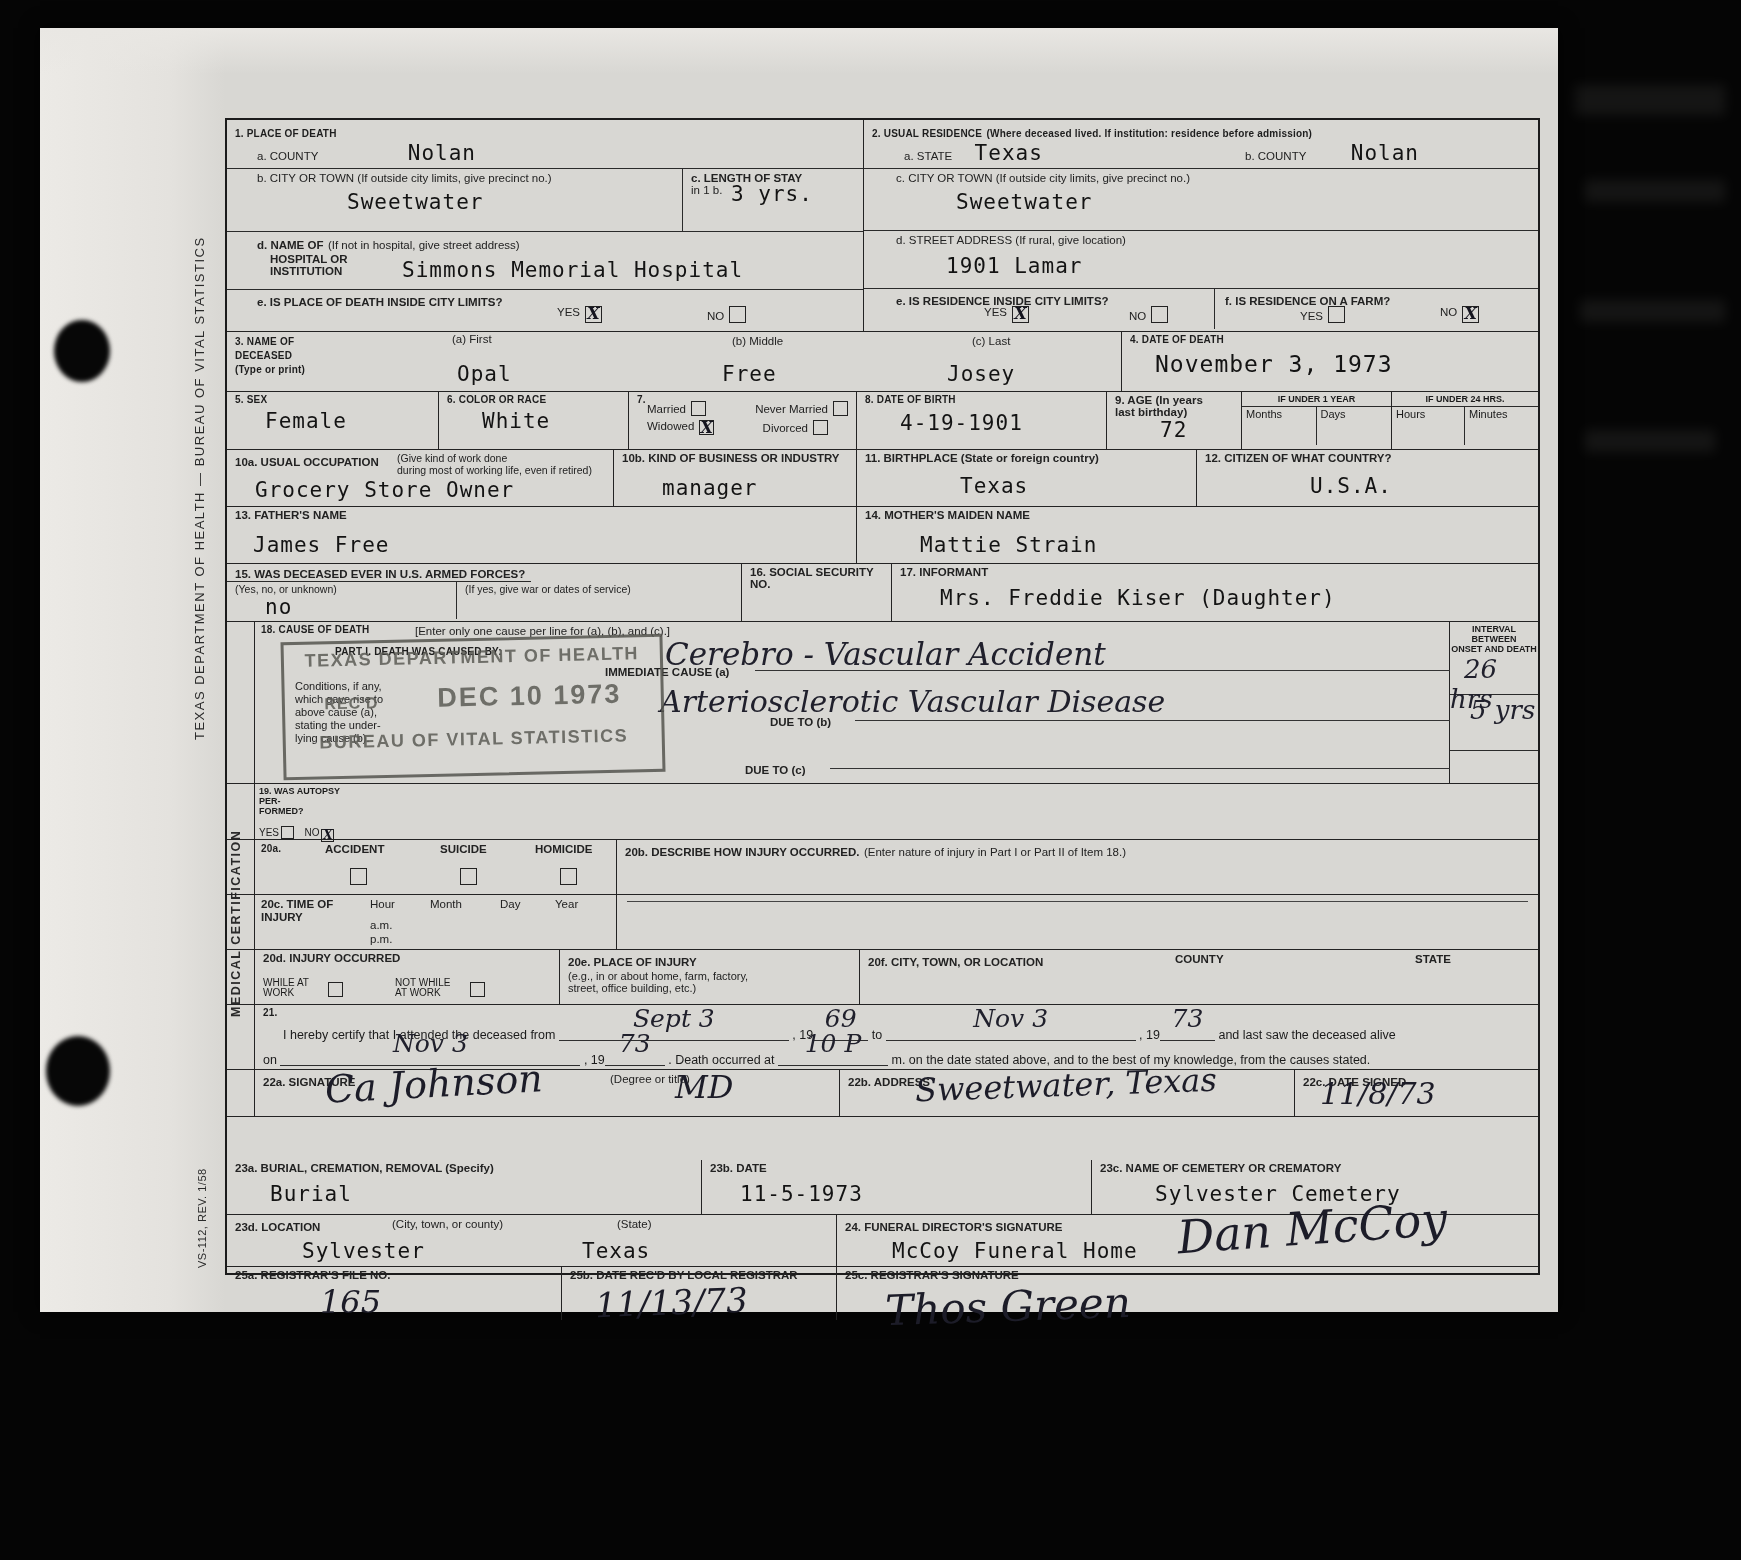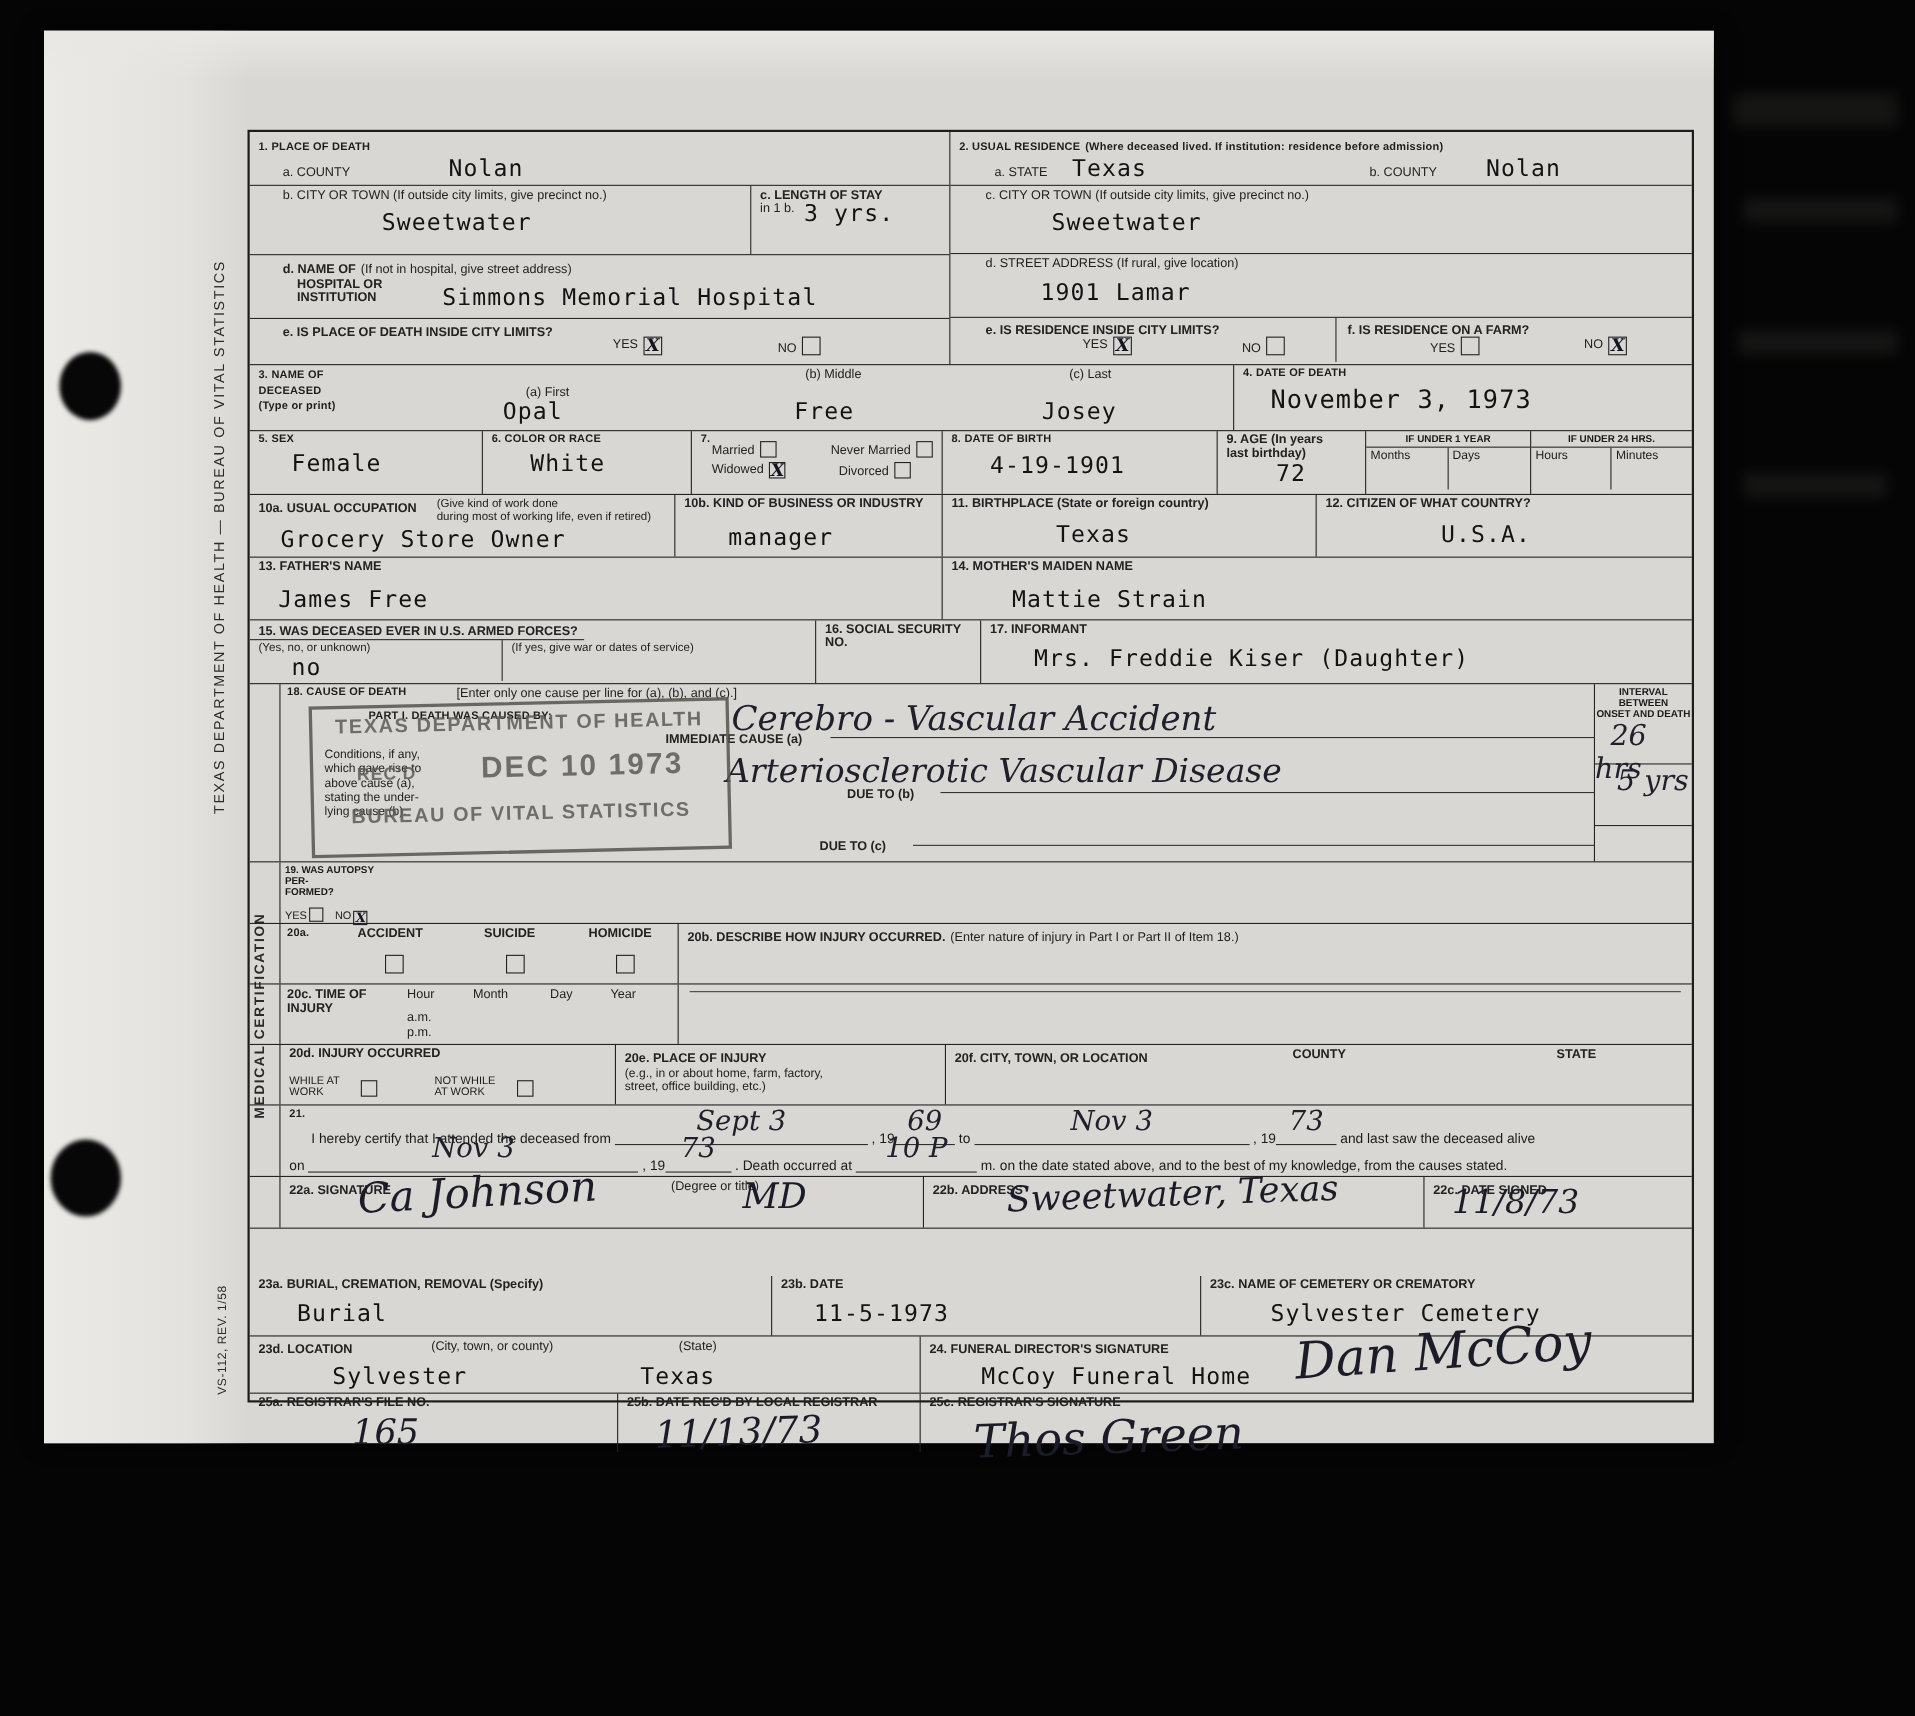--- a/index.html
+++ b/index.html
@@ -155,21 +155,21 @@
           </div>
         </div>
       </div>
     </div>
 
     <div class="row" style="height:60px;">
       <div class="c" style="width:895px;">
         <span class="lbl pre" style="position:absolute;left:8px;top:3px;line-height:14px;">3. NAME OF
 DECEASED
 (Type or print)</span>
-        <span class="sub" style="position:absolute;left:225px;top:19px;margin-left:26px;">(a) First</span>
+        <span class="sub" style="position:absolute;left:225px;top:1px;">(a) First</span>
         <span class="tw" style="position:absolute;left:230px;top:30px;">Opal</span>
         <span class="sub" style="position:absolute;left:505px;top:3px;">(b) Middle</span>
         <span class="tw" style="position:absolute;left:495px;top:30px;">Free</span>
         <span class="sub" style="position:absolute;left:745px;top:3px;">(c) Last</span>
         <span class="tw" style="position:absolute;left:720px;top:30px;">Josey</span>
       </div>
       <div class="c" style="flex:1;">
         <div class="lbl">4. DATE OF DEATH</div>
         <div class="tw" style="margin:6px 0 0 25px;font-size:23px;">November 3, 1973</div>
       </div>

